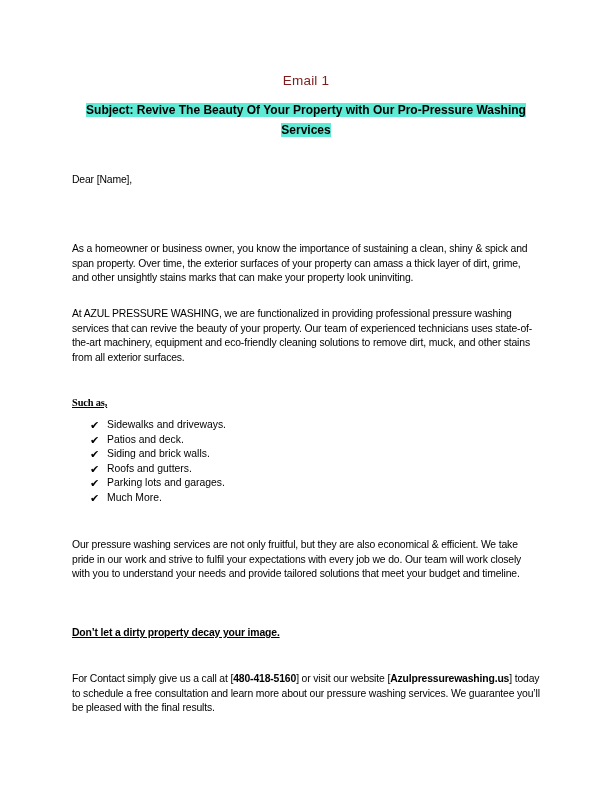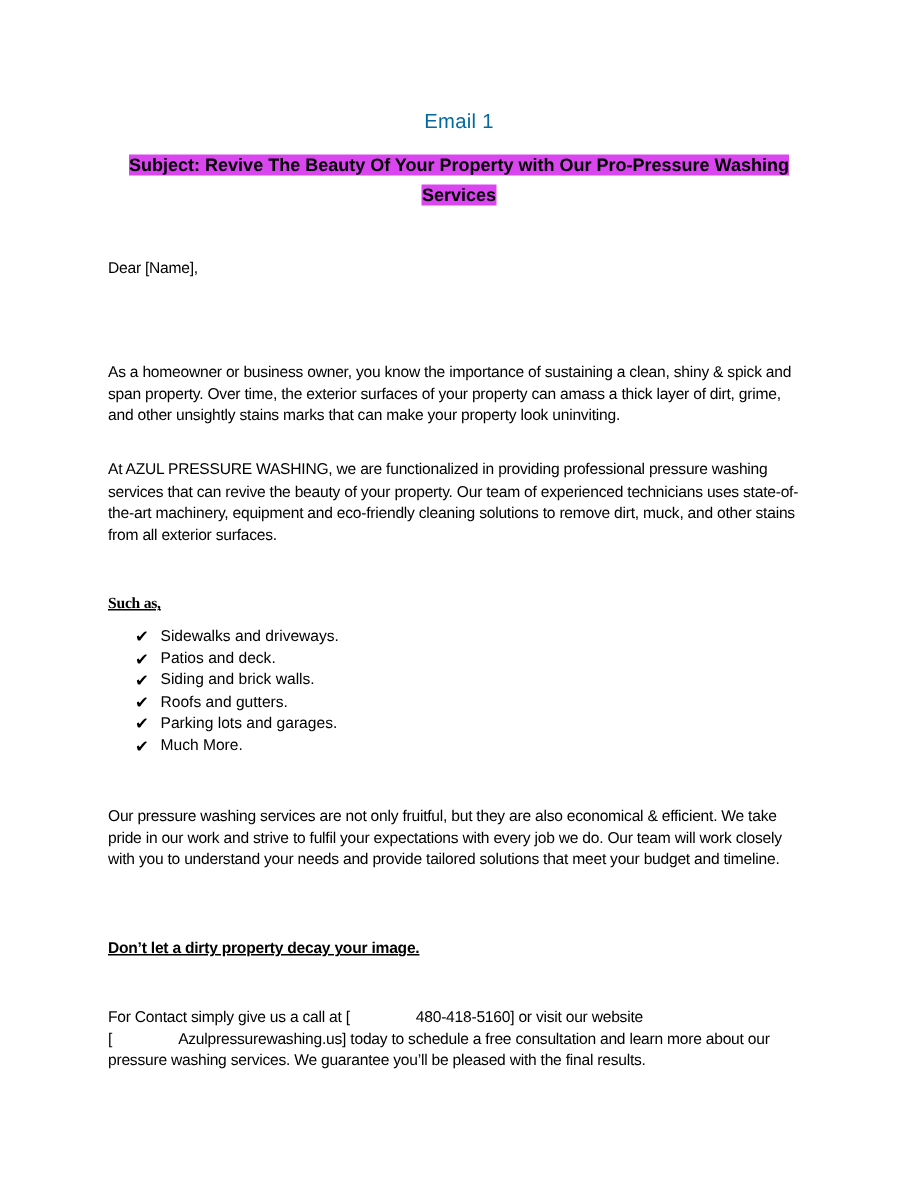--- a/index.html
+++ b/index.html
@@ -21,35 +21,35 @@
       top: 0;
       width: 468px;
     }
     .title {
       position: absolute;
       top: 73px;
       left: 0;
       width: 468px;
       text-align: center;
       font-size: 13.5px;
-      color: #0369a1;
+      color: #7f1d1d;
       letter-spacing: 0.2px;
     }
     .subject {
       position: absolute;
       top: 100px;
       left: 0;
       width: 468px;
       text-align: center;
       font-size: 12px;
       font-weight: bold;
       line-height: 20px;
     }
     .subject span {
-      background: #d946ef;
+      background: #5eead4;
     }
     .p {
       position: absolute;
       left: 0;
       width: 468px;
       font-size: 10.4px;
       line-height: 14.6px;
       letter-spacing: -0.15px;
     }
     .greeting { top: 173px; }
@@ -80,21 +80,21 @@
       width: 17px;
       font-size: 11px;
     }
     .para3 { top: 538px; }
     .tagline {
       top: 626px;
       font-weight: bold;
       text-decoration: underline;
     }
     .para4 { top: 672px; }
-    b { font-weight: normal; margin-left: 44px; }
+    b { font-weight: bold; }
   </style>
 </head>
 <body>
 
 <div class="page">
   <div class="title">Email 1</div>
 
   <div class="subject">
     <span>Subject: Revive The Beauty Of Your Property with Our Pro-Pressure Washing</span><br>
     <span>Services</span>

